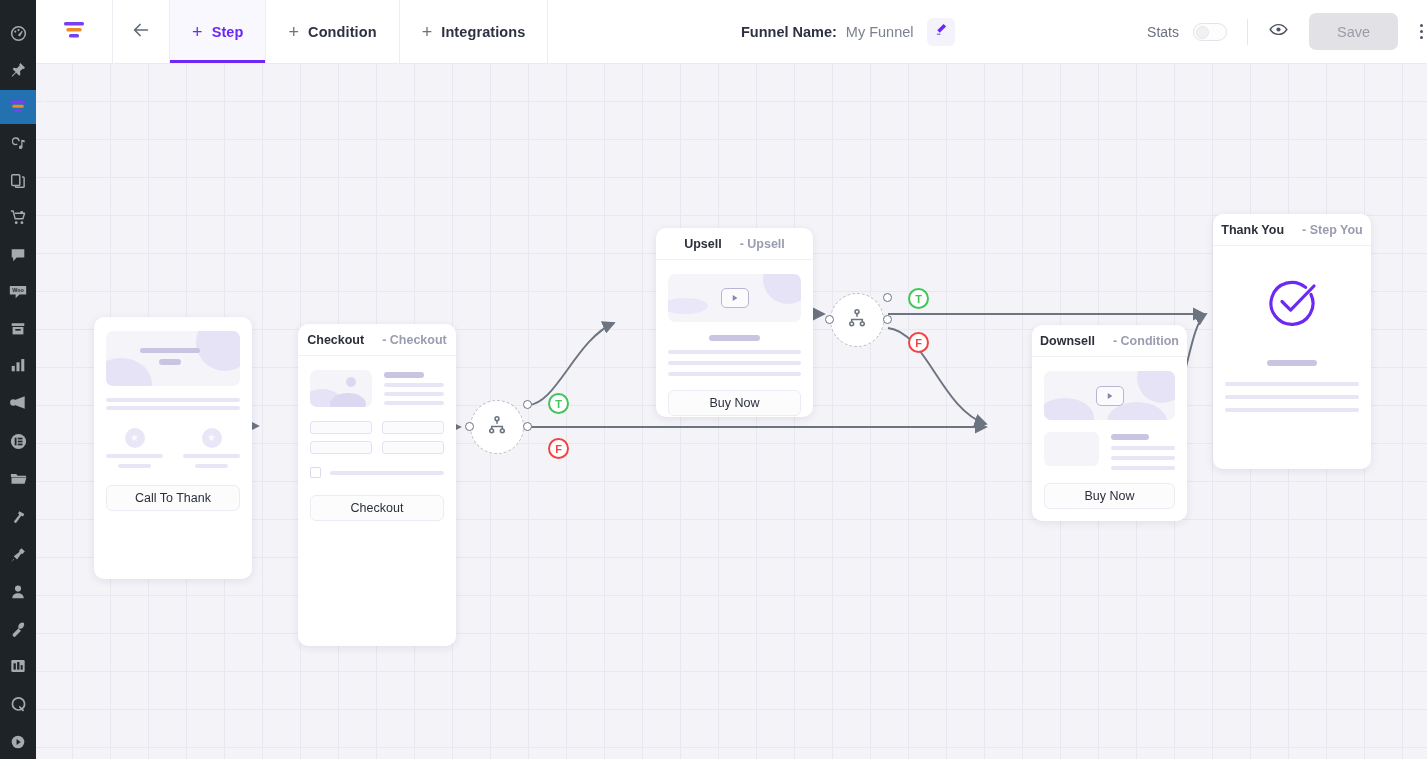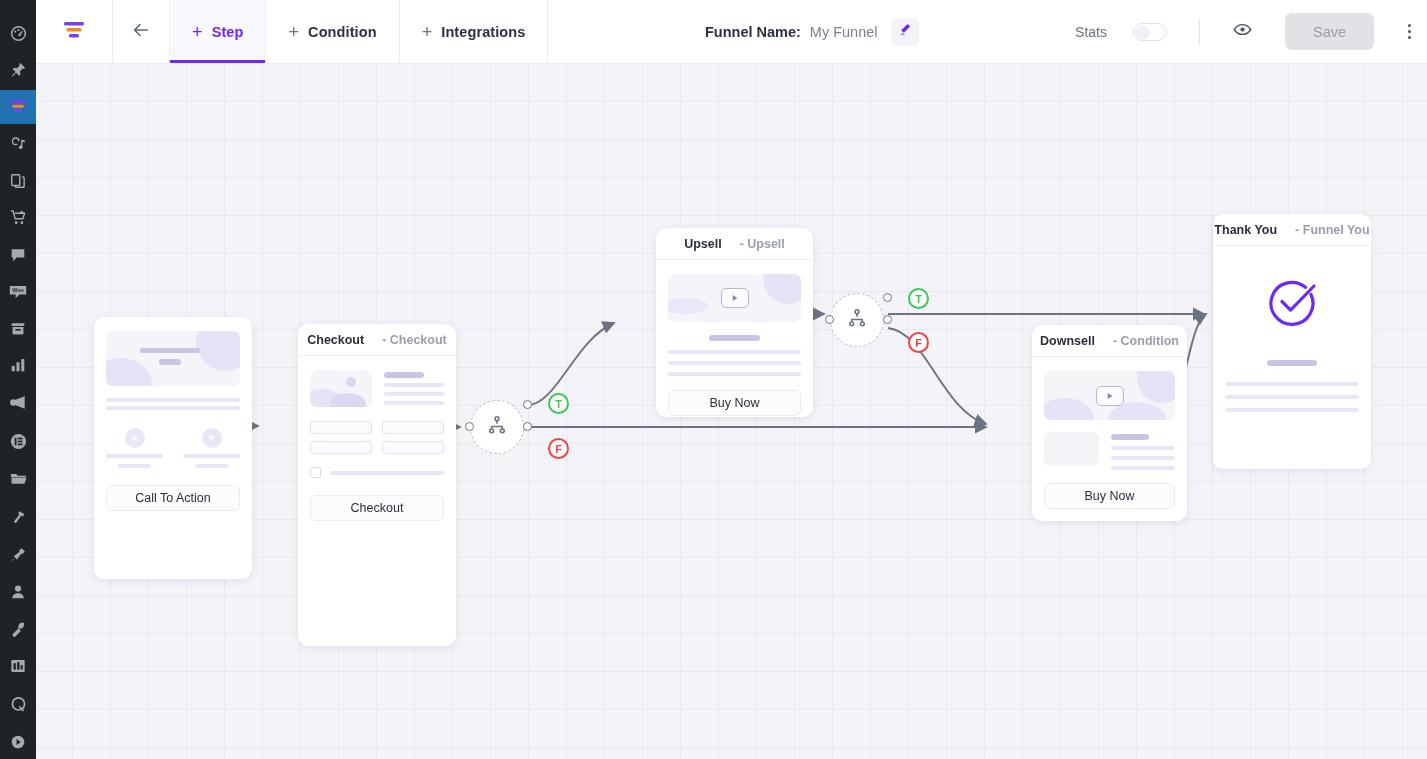--- a/index.html
+++ b/index.html
@@ -87,22 +87,22 @@
   #funnel-label { font-size: 14.5px; font-weight: 700; color: #2d3142; }
   #funnel-value { font-size: 14.5px; color: #7b8190; }
   #edit-btn {
     width: 28px; height: 28px;
     border-radius: 6px;
     background: #f4f2fb;
     display: flex; align-items: center; justify-content: center;
     margin-left: 4px;
   }
   #topbar-right {
-    display: flex; align-items: center; gap: 16px;
-    padding-right: 12px;
+    display: flex; align-items: center; gap: 4px;
+    padding-right: 0;
   }
   #stats-label { font-size: 14px; color: #6b7280; margin-right: 10px; }
   #stats-toggle {
     width: 34px; height: 18px;
     border-radius: 9px;
     background: #fdfdfe;
     border: 1px solid #e3e1ea;
     position: relative;
   }
   #stats-toggle .knob {
@@ -598,21 +598,21 @@
             <div class="line" style="width:100%;"></div>
             <div class="line" style="width:58%;"></div>
           </div>
           <div style="flex:1; display:flex; flex-direction:column; align-items:center; gap:6px;">
             <div class="circ-star">★</div>
             <div class="line" style="width:100%;"></div>
             <div class="line" style="width:58%;"></div>
           </div>
         </div>
         <div class="btn-skel" style="margin-top:17px;">
-          <span>Call To Action</span>
+          <span>Call To Thank</span>
         </div>
       </div>
     </div>
 
     <div class="card" style="left:262px; top:260px; width:158px; height:322px;">
       <div class="card-head">
         <span class="card-title">Checkout</span>
         <span class="card-sub">- Checkout</span>
       </div>
       <div class="card-body">
@@ -699,21 +699,21 @@
         </div>
         <div class="btn-skel" style="margin-top:13px;">
           <span>Buy Now</span>
         </div>
       </div>
     </div>
 
     <div class="card" style="left:1177px; top:150px; width:158px; height:255px;">
       <div class="card-head">
         <span class="card-title">Thank You</span>
-        <span class="card-sub">- Funnel You</span>
+        <span class="card-sub">- Step You</span>
       </div>
       <div class="card-body" style="padding-top:28px;">
         <div style="display:flex; justify-content:center;">
           <span>
             <svg width="56" height="56" viewBox="0 0 56 56" fill="none" stroke="#6d28f5" stroke-width="3.2" stroke-linecap="round" stroke-linejoin="round">
               <path d="M47 20.5A21 21 0 1 1 41.6 13.4"></path>
               <path d="M18 27.5l8.6 8.6L50 12"></path>
             </svg>
           </span>
         </div>

